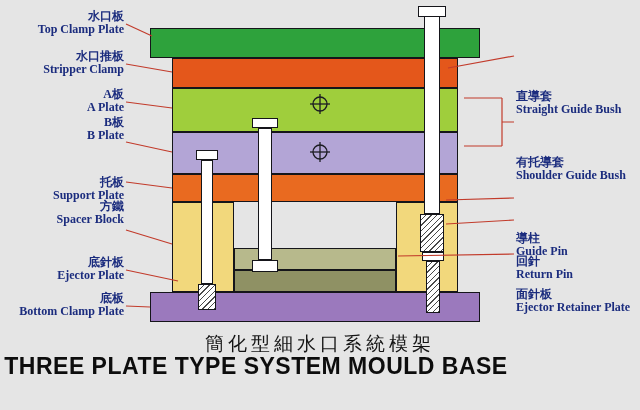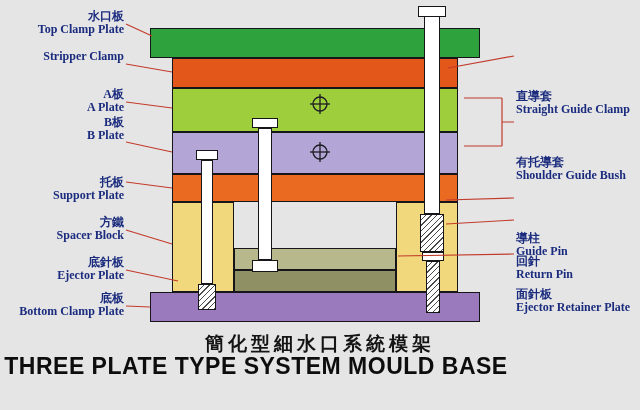--- a/index.html
+++ b/index.html
@@ -40,21 +40,21 @@
   .leaders line, .leaders path{stroke:var(--leader-line,#C23B2B);stroke-width:1.2;fill:none;}
   .marks circle,.marks line{stroke:#1c1c22;stroke-width:1.3;fill:none;}
   
   .lbl{position:absolute;z-index:40;color:var(--label-text,#1B2C7E);line-height:13px;white-space:nowrap;}
   .lbl .zh{font-size:12px;font-weight:bold;}
   .lbl .en{font-size:12px;font-weight:bold;}
   .lbl-left{left:0;width:124px;text-align:right;}
   .lbl-right{left:516px;width:124px;text-align:left;margin-top:48px;}
   
   .title-zh{position:absolute;left:0;top:331px;width:640px;text-align:center;z-index:40;
-    font-size:19px;font-weight:bold;letter-spacing:4px;color:#141414;}
+    font-size:19px;font-weight:normal;letter-spacing:4px;color:#141414;}
   .title-en{position:absolute;left:0;top:353px;width:512px;text-align:center;z-index:40;
     font-family:"Liberation Sans",sans-serif;font-size:23px;font-weight:bold;letter-spacing:0.5px;color:#0d0d0d;}
 </style>
 </head>
 <body>
 
 <div class="canvas">
 
   <div class="plate p-topclamp"></div>
   <div class="plate p-stripper"></div>
@@ -103,50 +103,51 @@
       <line x1="514" y1="220" x2="446" y2="224"></line>
       <line x1="514" y1="254" x2="398" y2="256"></line>
     </g>
   </svg>
 
   <div class="lbl lbl-left" style="top:10px">
     <div class="zh">水口板</div>
     <div class="en">Top Clamp Plate</div>
   </div>
   <div class="lbl lbl-left" style="top:50px">
+    <div class="zh">水口推板</div>
     <div class="en">Stripper Clamp</div>
   </div>
   <div class="lbl lbl-left" style="top:88px">
     <div class="zh">A板</div>
     <div class="en">A Plate</div>
   </div>
   <div class="lbl lbl-left" style="top:116px">
     <div class="zh">B板</div>
     <div class="en">B Plate</div>
   </div>
   <div class="lbl lbl-left" style="top:176px">
     <div class="zh">托板</div>
     <div class="en">Support Plate</div>
   </div>
-  <div class="lbl lbl-left" style="top:216px">
+  <div class="lbl lbl-left" style="top:200px">
     <div class="zh">方鐵</div>
     <div class="en">Spacer Block</div>
   </div>
   <div class="lbl lbl-left" style="top:256px">
     <div class="zh">底針板</div>
     <div class="en">Ejector Plate</div>
   </div>
   <div class="lbl lbl-left" style="top:292px">
     <div class="zh">底板</div>
     <div class="en">Bottom Clamp Plate</div>
   </div>
 
   <div class="lbl lbl-right" style="top:42px">
     <div class="zh">直導套</div>
-    <div class="en">Straight Guide Clamp</div>
+    <div class="en">Straight Guide Bush</div>
   </div>
   <div class="lbl lbl-right" style="top:108px">
     <div class="zh">有托導套</div>
     <div class="en">Shoulder Guide Bush</div>
   </div>
   <div class="lbl lbl-right" style="top:184px">
     <div class="zh">導柱</div>
     <div class="en">Guide Pin</div>
   </div>
   <div class="lbl lbl-right" style="top:207px">

